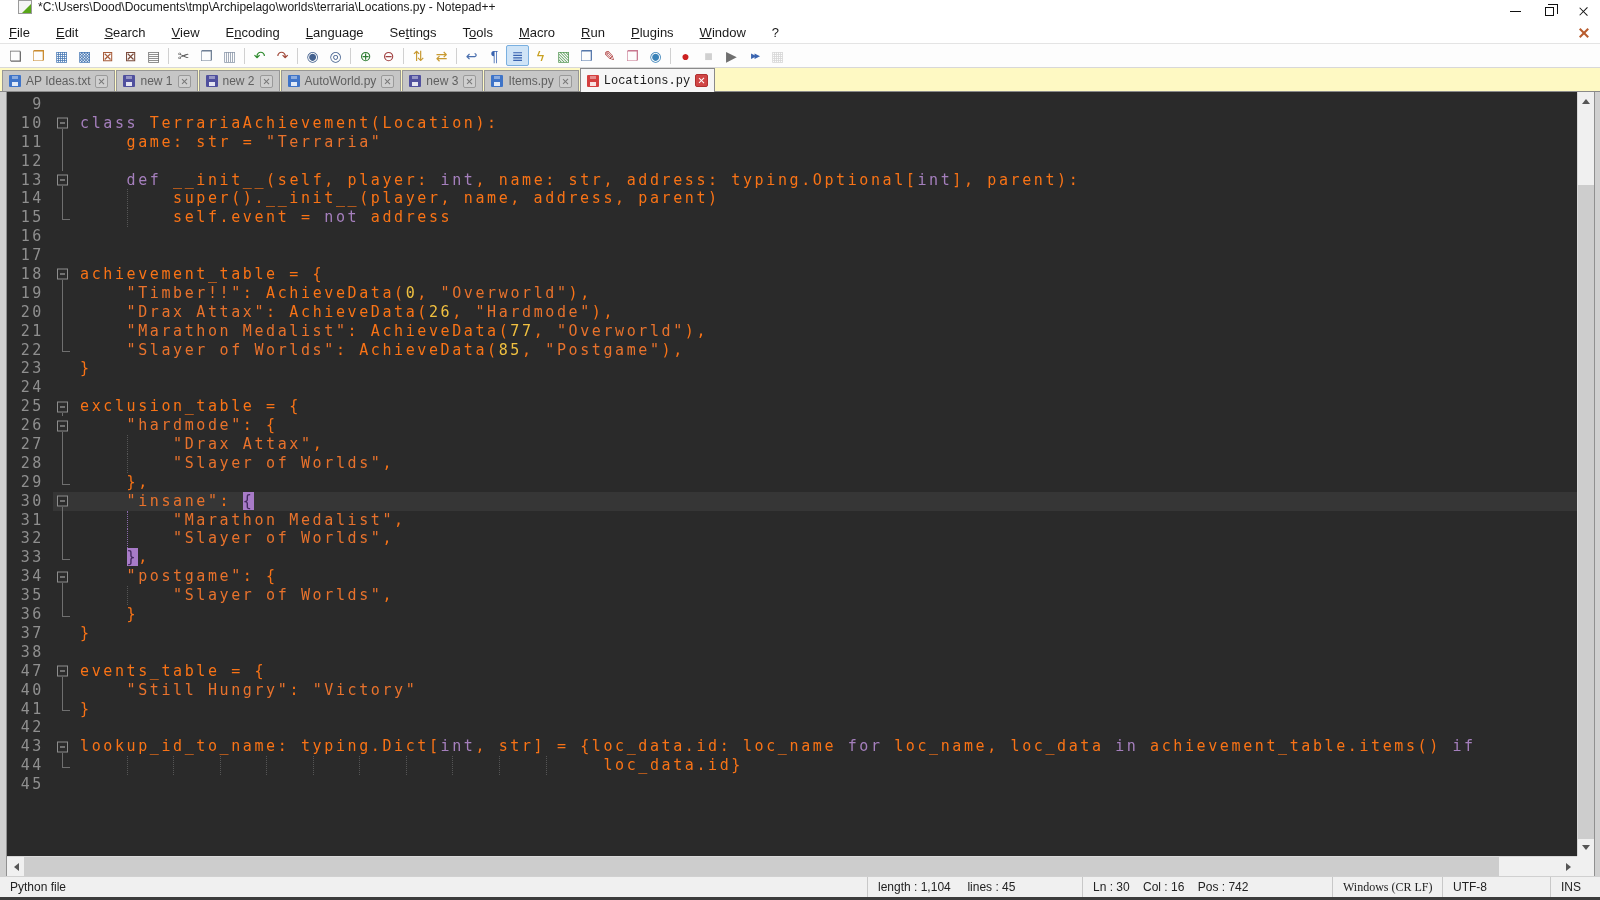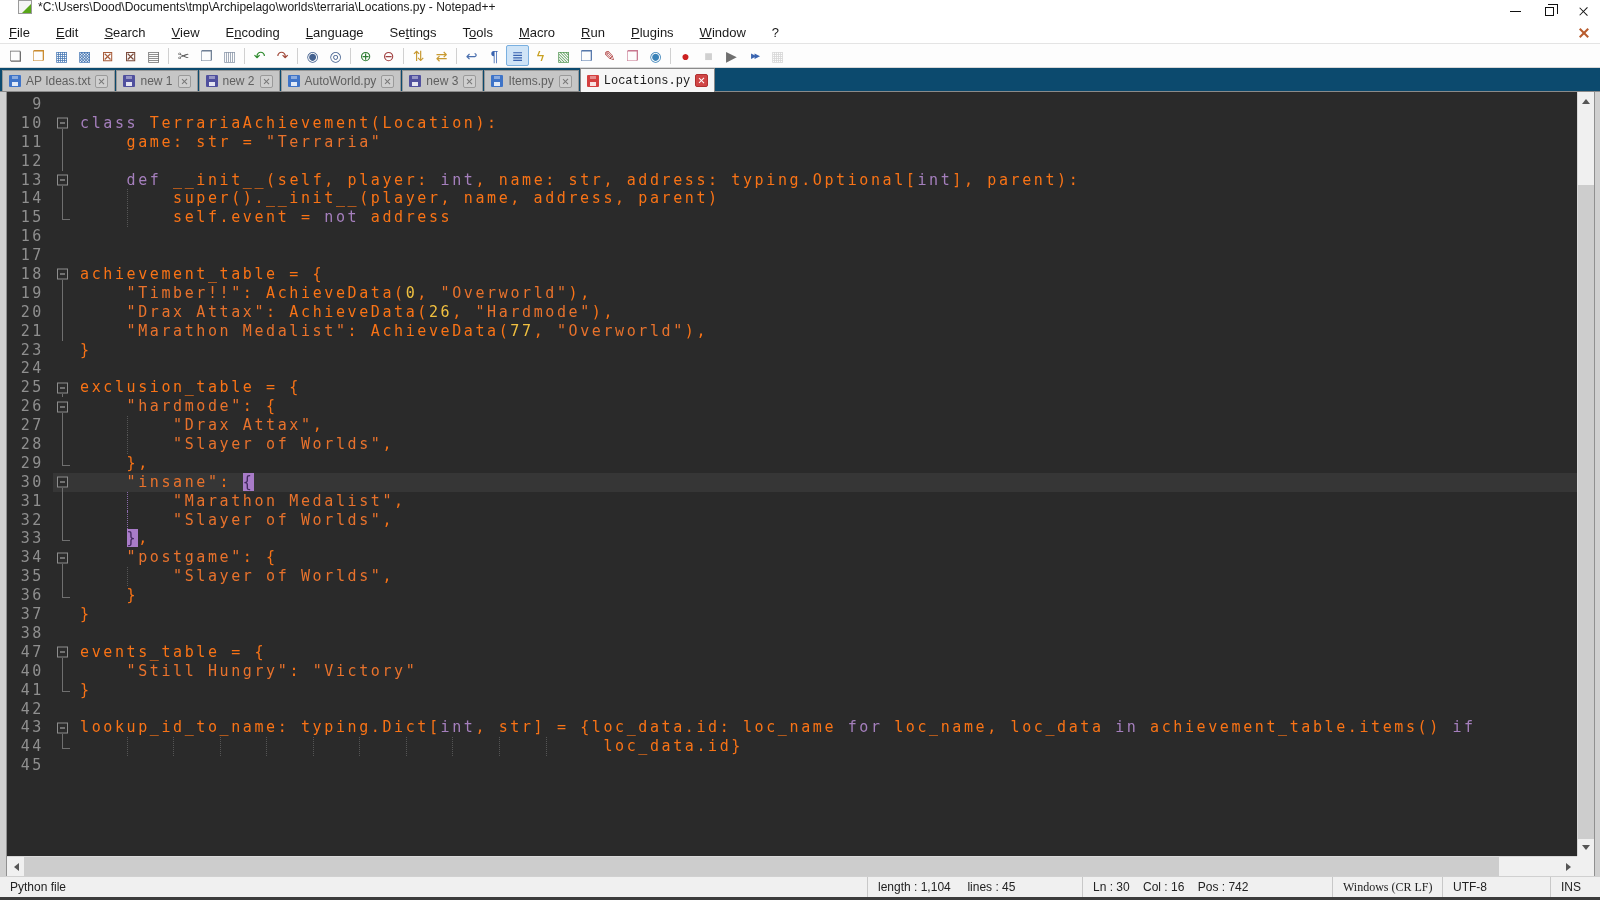--- a/index.html
+++ b/index.html
@@ -29,21 +29,21 @@
 
   
   .toolbar { height:25px; background:#fdfdfd; border-top:1px solid #e4e4e4; border-bottom:1px solid #d8d8d8; display:flex; align-items:center; padding-left:4px; flex:0 0 auto; }
   .tbtn { width:23px; height:21px; display:flex; align-items:center; justify-content:center; font-size:14px; line-height:1; border:1px solid transparent; border-radius:2px; }
   .tbtn.small { font-size:11px; letter-spacing:-2px; }
   .tbtn.on { background:#cfe4f7; border-color:#7ab0e0; }
   .tbtn.dis { opacity:.45; }
   .tsep { width:1px; height:16px; background:#d0d0d0; margin:0 3px; }
 
   
-  .tabbar { height:24px; background:#0c4a6e; display:flex; align-items:flex-end; padding-left:2px; flex:0 0 auto; border-bottom:1px solid #8a8a8a; }
+  .tabbar { height:24px; background:#fef9c3; display:flex; align-items:flex-end; padding-left:2px; flex:0 0 auto; border-bottom:1px solid #8a8a8a; }
   .tab { height:21px; display:flex; align-items:center; gap:5px; padding:0 6px; background:#c6c6c6; border:1px solid #979797; border-bottom:none; margin-right:1px; font-size:12px; color:#5f5f5f; }
   .tab.active { height:24px; background:#f6f6f6; color:#1c1c1c; margin-bottom:-1px; border-color:#8a8a8a;font-family:Liberation Mono, monospace; }
   .floppy { width:12px; height:12px; border-radius:1px; position:relative; flex:0 0 auto; }
   .floppy::after { content:""; position:absolute; left:3px; right:3px; bottom:1px; height:4px; background:rgba(255,255,255,.85); }
   .floppy::before { content:""; position:absolute; left:3px; right:3px; top:1px; height:3px; background:rgba(255,255,255,.4); }
   .floppy.saved { background:#3f74c8; } .floppy.new { background:#50509e; } .floppy.modified { background:#d43f3f; }
   .tclose { width:13px; height:13px; border:1px solid #9a9a9a; border-radius:2px; display:flex; align-items:center; justify-content:center; color:#777; background:#cfcfcf; }
   .tclose .xicon { width:7px; height:7px; } .tclose .xicon::before,.tclose .xicon::after { left:3px; height:7px; width:1.2px; }
   .tclose.red { background:#d04545; border-color:#b03030; color:#fff; }
 
@@ -231,20 +231,21 @@
       <div class="row"><span class="ln">12</span><span class="fold"><span class="fline"></span></span><div class="code"></div></div>
       <div class="row"><span class="ln">13</span><span class="fold"><span class="fbox"></span><span class="fdown"></span></span><div class="code"><span class="seg-d">    </span><span class="seg-k">def</span><span class="seg-d"> __init__(self, player: </span><span class="seg-k">int</span><span class="seg-d">, name: str, address: typing.Optional[</span><span class="seg-k">int</span><span class="seg-d">], parent):</span></div></div>
       <div class="row"><span class="ln">14</span><span class="fold"><span class="fline"></span></span><div class="code"><span class="guide" style="left: 51.56px;"></span><span class="seg-d">        super().__init__(player, name, address, parent)</span></div></div>
       <div class="row"><span class="ln">15</span><span class="fold"><span class="fcorner"></span></span><div class="code"><span class="guide" style="left: 51.56px;"></span><span class="seg-d">        self.event = </span><span class="seg-k">not</span><span class="seg-d"> address</span></div></div>
       <div class="row"><span class="ln">16</span><span class="fold"></span><div class="code"></div></div>
       <div class="row"><span class="ln">17</span><span class="fold"></span><div class="code"></div></div>
       <div class="row"><span class="ln">18</span><span class="fold"><span class="fbox"></span><span class="fdown"></span></span><div class="code"><span class="seg-d">achievement_table = {</span></div></div>
       <div class="row"><span class="ln">19</span><span class="fold"><span class="fline"></span></span><div class="code"><span class="seg-d">    </span><span class="seg-s">"Timber!!"</span><span class="seg-d">: AchieveData(</span><span class="seg-n">0</span><span class="seg-d">, </span><span class="seg-s">"Overworld"</span><span class="seg-d">),</span></div></div>
       <div class="row"><span class="ln">20</span><span class="fold"><span class="fline"></span></span><div class="code"><span class="seg-d">    </span><span class="seg-s">"Drax Attax"</span><span class="seg-d">: AchieveData(</span><span class="seg-n">26</span><span class="seg-d">, </span><span class="seg-s">"Hardmode"</span><span class="seg-d">),</span></div></div>
       <div class="row"><span class="ln">21</span><span class="fold"><span class="fline"></span></span><div class="code"><span class="seg-d">    </span><span class="seg-s">"Marathon Medalist"</span><span class="seg-d">: AchieveData(</span><span class="seg-n">77</span><span class="seg-d">, </span><span class="seg-s">"Overworld"</span><span class="seg-d">),</span></div></div>
+      <div class="row"><span class="ln">22</span><span class="fold"><span class="fcorner"></span></span><div class="code"><span class="seg-d">    </span><span class="seg-s">"Slayer of Worlds"</span><span class="seg-d">: AchieveData(</span><span class="seg-n">85</span><span class="seg-d">, </span><span class="seg-s">"Postgame"</span><span class="seg-d">),</span></div></div>
       <div class="row"><span class="ln">23</span><span class="fold"></span><div class="code"><span class="seg-d">}</span></div></div>
       <div class="row"><span class="ln">24</span><span class="fold"></span><div class="code"></div></div>
       <div class="row"><span class="ln">25</span><span class="fold"><span class="fbox"></span><span class="fdown"></span></span><div class="code"><span class="seg-d">exclusion_table = {</span></div></div>
       <div class="row"><span class="ln">26</span><span class="fold"><span class="fbox"></span><span class="fdown"></span></span><div class="code"><span class="seg-d">    </span><span class="seg-s">"hardmode"</span><span class="seg-d">: {</span></div></div>
       <div class="row"><span class="ln">27</span><span class="fold"><span class="fline"></span></span><div class="code"><span class="guide" style="left: 51.56px;"></span><span class="seg-d">        </span><span class="seg-s">"Drax Attax"</span><span class="seg-d">,</span></div></div>
       <div class="row"><span class="ln">28</span><span class="fold"><span class="fline"></span></span><div class="code"><span class="guide" style="left: 51.56px;"></span><span class="seg-d">        </span><span class="seg-s">"Slayer of Worlds"</span><span class="seg-d">,</span></div></div>
       <div class="row"><span class="ln">29</span><span class="fold"><span class="fcorner"></span></span><div class="code"><span class="seg-d">    },</span></div></div>
       <div class="row cur"><span class="ln">30</span><span class="fold"><span class="fbox"></span><span class="fdown"></span></span><div class="code"><span class="seg-d">    </span><span class="seg-s">"insane"</span><span class="seg-d">: </span><span class="seg-b">{</span></div></div>
       <div class="row"><span class="ln">31</span><span class="fold"><span class="fline"></span></span><div class="code"><span class="guide p" style="left: 51.56px;"></span><span class="seg-d">        </span><span class="seg-s">"Marathon Medalist"</span><span class="seg-d">,</span></div></div>
       <div class="row"><span class="ln">32</span><span class="fold"><span class="fline"></span></span><div class="code"><span class="guide p" style="left: 51.56px;"></span><span class="seg-d">        </span><span class="seg-s">"Slayer of Worlds"</span><span class="seg-d">,</span></div></div>

